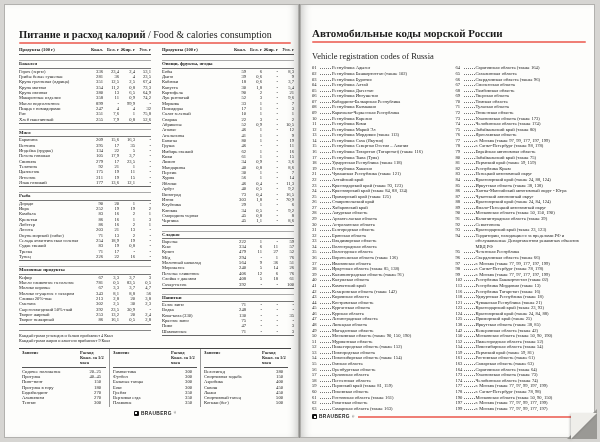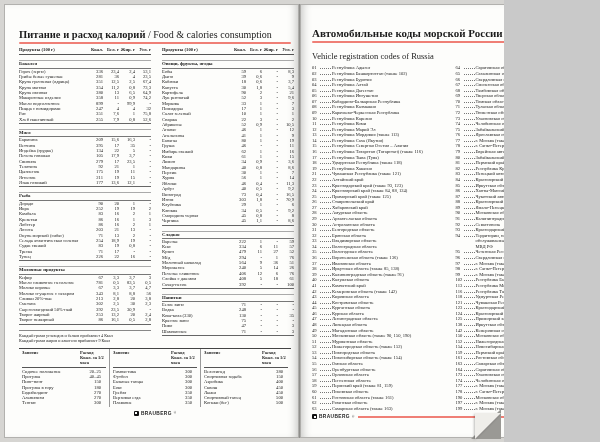--- a/index.html
+++ b/index.html
@@ -1,17 +1,17 @@
 <!DOCTYPE html>
 <html><head>
 <meta charset="utf-8">
 <style>
   html,body{margin:0;padding:0;background:#c9c9c9;}
   *{box-sizing:border-box;}
-  .book{position:relative;width:504px;height:442px;background:#d6d5d2;overflow:hidden;
+  .book{position:relative;width:600px;height:442px;background:#d6d5d2;overflow:hidden;
         font-family:"Liberation Serif","DejaVu Serif",serif;color:#1c1c1c;}
   .page{position:absolute;top:4px;height:434px;width:295px;background:#fdfdfb;
         border:1px solid #b2b1ae;}
   .page.left{left:4px;padding:24px 7px 5px 14px;box-shadow:inset -7px 0 9px -5px rgba(0,0,0,.22);}
   .page.right{left:300px;padding:22px 8px 5px 11px;box-shadow:inset 7px 0 9px -5px rgba(0,0,0,.22);}
   .gutter{position:absolute;left:298px;top:4px;width:3px;height:434px;background:linear-gradient(90deg,#bdbcb9,#8f8e8b,#bdbcb9);}
 
   
   .lp-title{font-size:10px;line-height:11px;white-space:nowrap;}
   .lp-title b{font-size:10.5px;}

